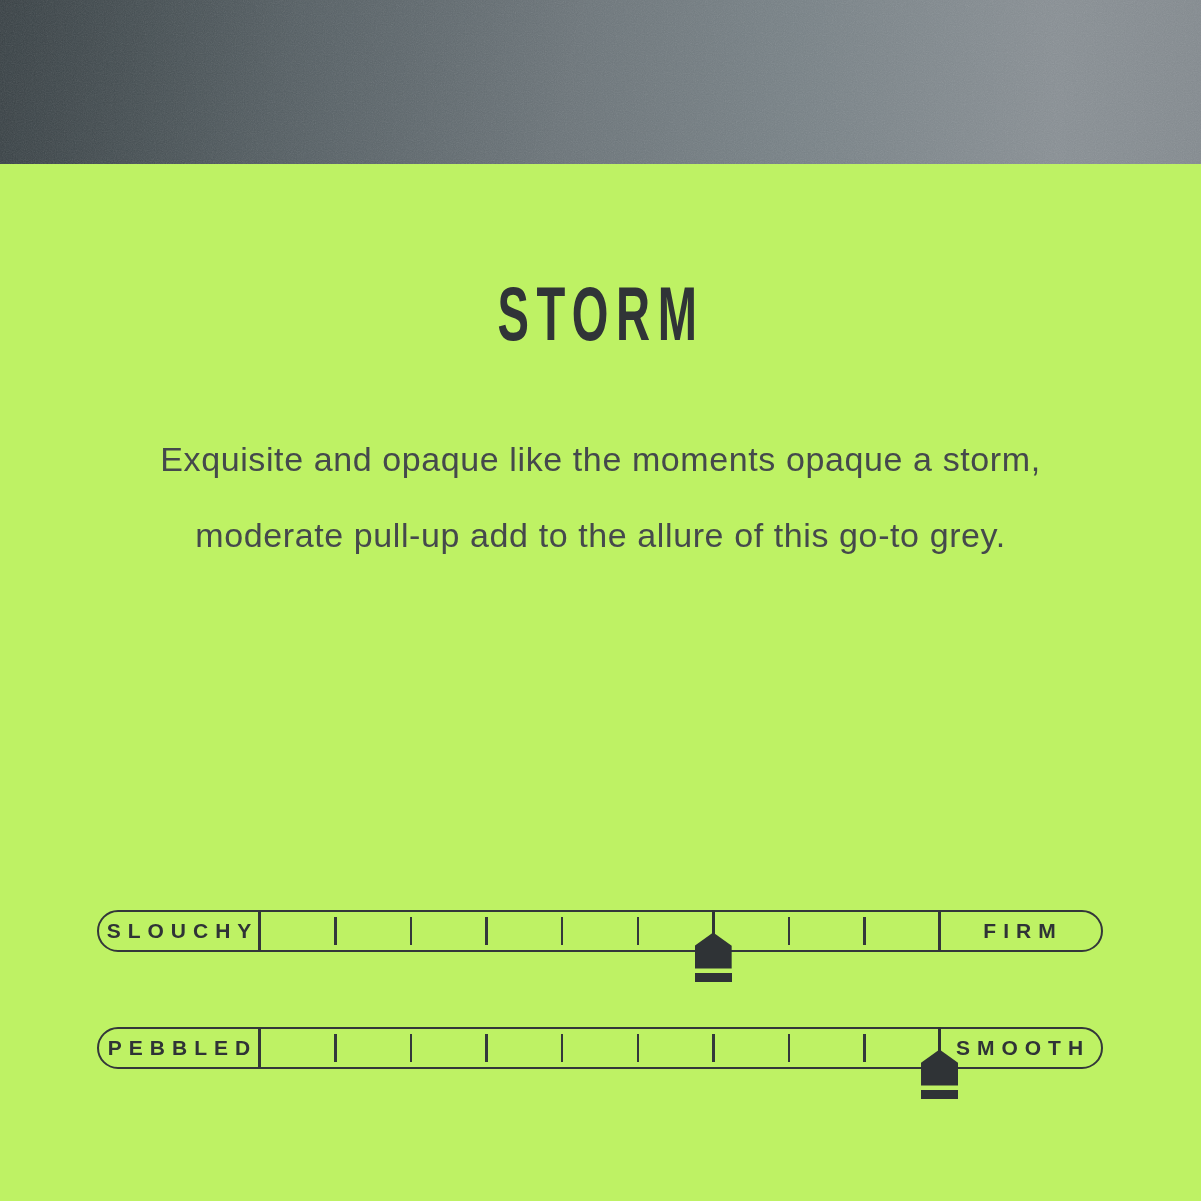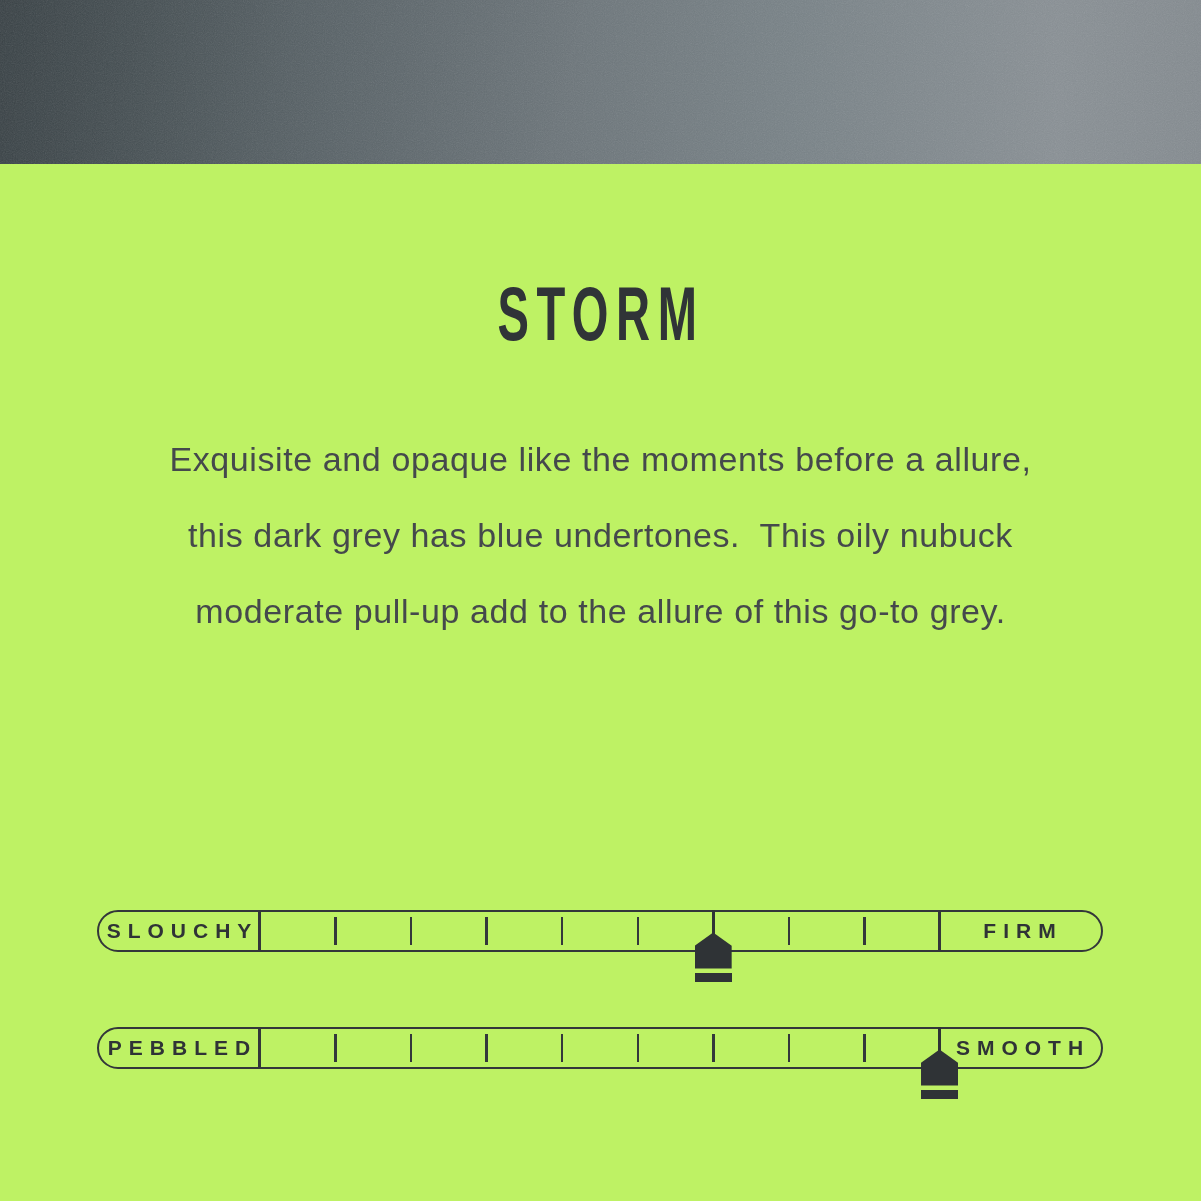--- a/index.html
+++ b/index.html
@@ -149,22 +149,21 @@
       </filter>
       <rect width="100%" height="100%" filter="url(#grain-filter)" opacity="0.16"></rect>
     </svg>
   </div>
 
   <div class="title-wrap">
     <h1 class="title">STORM</h1>
   </div>
 
   <div class="description">
-    <div class="desc-line">Exquisite and opaque like the moments before a allure,</div>
-    <div class="desc-line">this dark grey has blue undertones.  This oily nubuck</div>
+    <div class="desc-line">Exquisite and opaque like the moments opaque a storm,</div>
     <div class="desc-line">moderate pull-up add to the allure of this go-to grey.</div>
   </div>
 
   <div class="scale" style="top: 910px">
     <div class="track">
       <div class="divider" style="left: 159px"></div>
       <div class="divider" style="left: 839px"></div>
       <div class="ticks">
           <div class="tick" style="left: 235.306px;"></div>
           <div class="tick" style="left: 310.861px;"></div>

